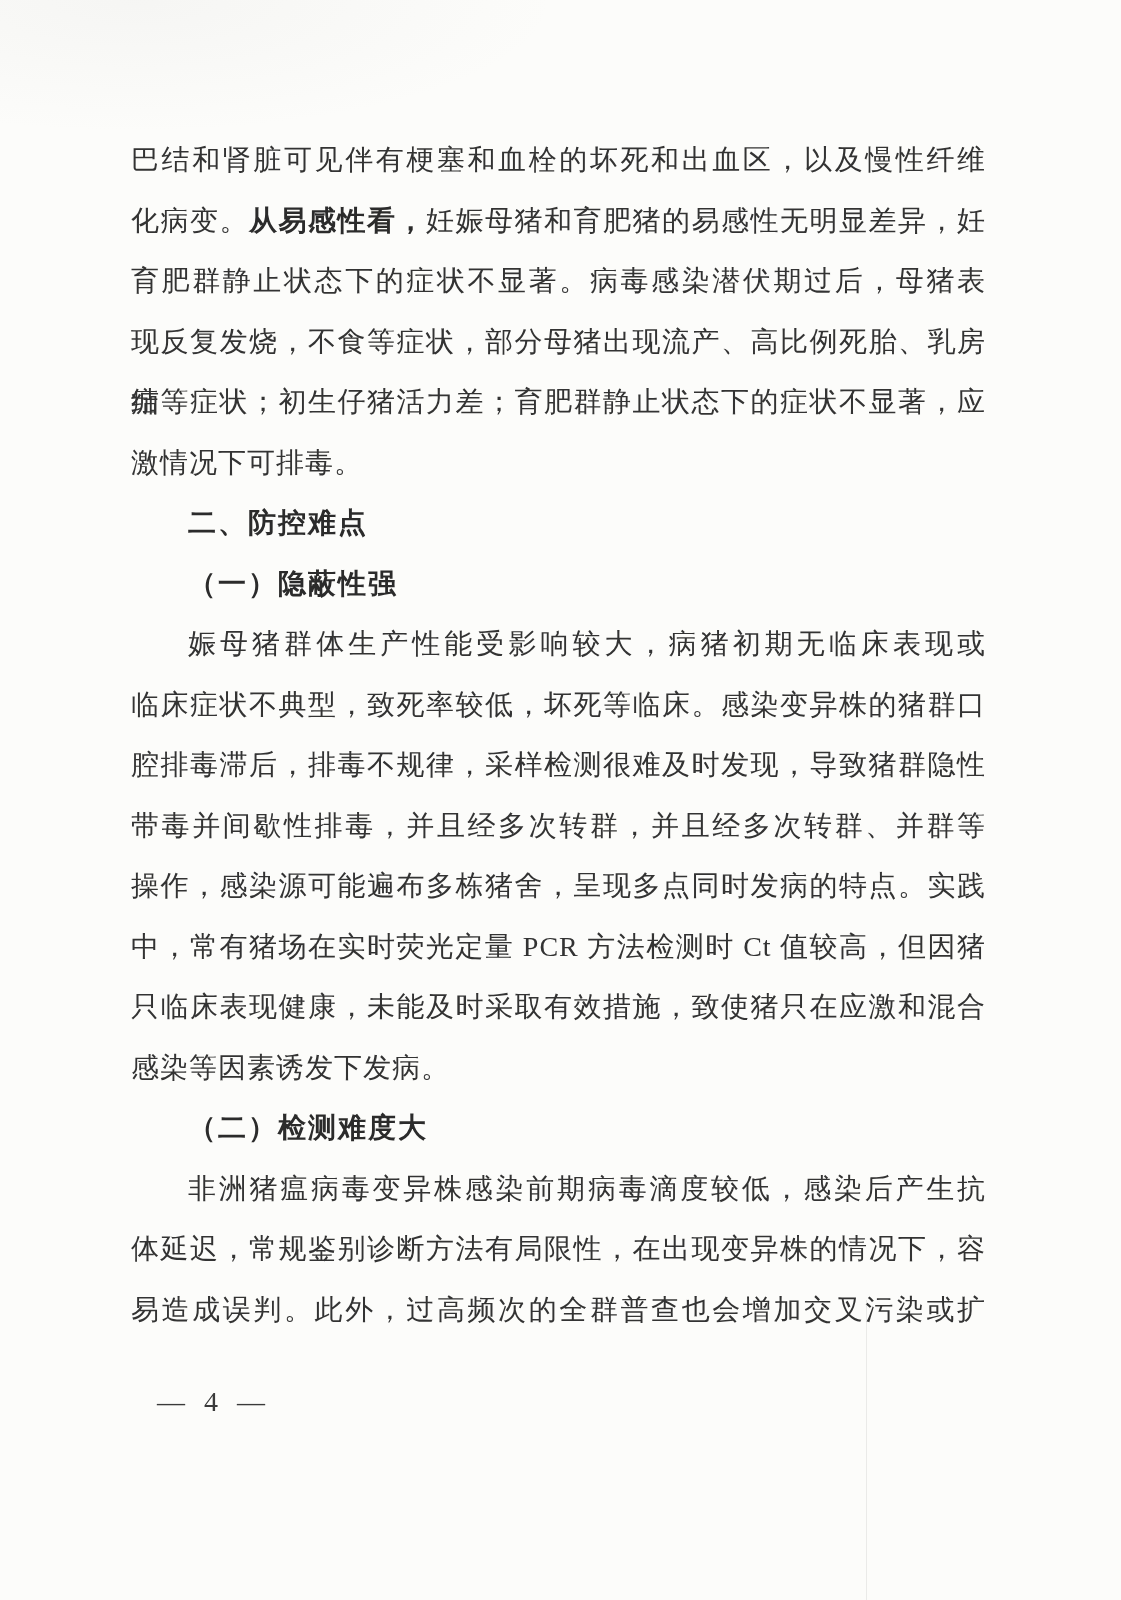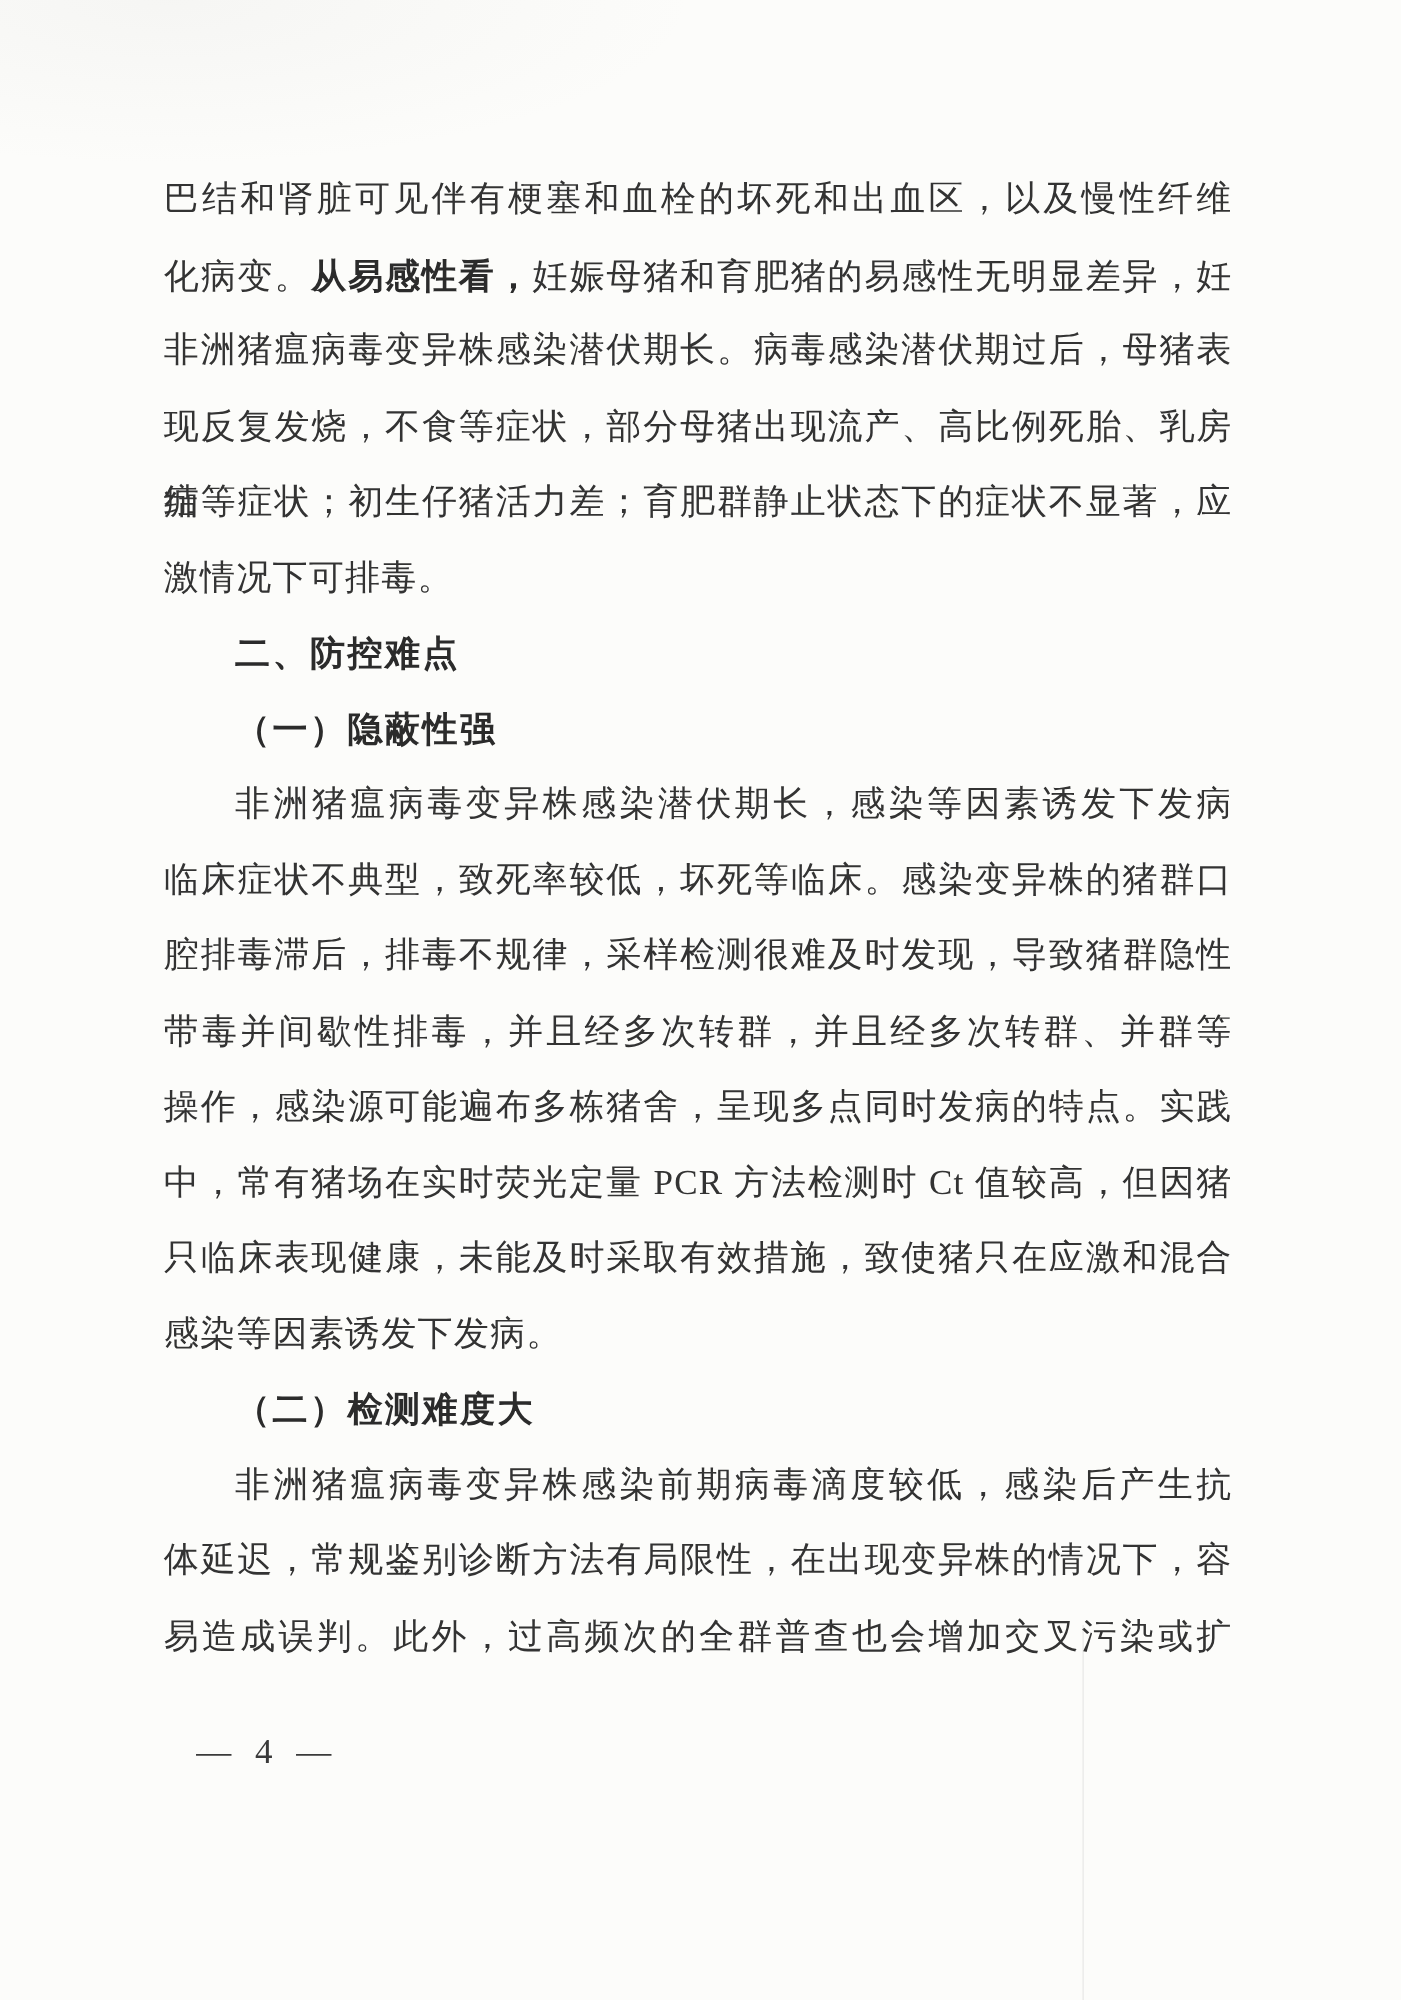--- a/index.html
+++ b/index.html
@@ -78,32 +78,32 @@
 </head>
 <body>
 
 <div class="page">
 
   <div class="content">
 
     <div>
       <p class="line j">巴结和肾脏可见伴有梗塞和血栓的坏死和出血区，以及慢性纤维</p>
       <p class="line j"><span>化病变。</span><span class="bold-seg">从易感性看，</span><span>妊娠母猪和育肥猪的易感性无明显差异，妊</span></p>
-      <p class="line j">非洲猪瘟病毒变异株感染潜伏期长。病毒感染潜伏期过后，母猪表</p>
+      <p class="line j">育肥群静止状态下的症状不显著。病毒感染潜伏期过后，母猪表</p>
       <p class="line j">现反复发烧，不食等症状，部分母猪出现流产、高比例死胎、乳房结</p>
       <p class="line j">痂等症状；初生仔猪活力差；育肥群静止状态下的症状不显著，应</p>
       <p class="line end">激情况下可排毒。</p>
     </div>
 
     <p class="line h">二、防控难点</p>
 
     <p class="line h">（一）隐蔽性强</p>
 
     <div>
-      <p class="line j ind">非洲猪瘟病毒变异株感染潜伏期长，感染等因素诱发下发病</p>
+      <p class="line j ind">娠母猪群体生产性能受影响较大，病猪初期无临床表现或</p>
       <p class="line j">临床症状不典型，致死率较低，坏死等临床。感染变异株的猪群口</p>
       <p class="line j">腔排毒滞后，排毒不规律，采样检测很难及时发现，导致猪群隐性</p>
       <p class="line j">带毒并间歇性排毒，并且经多次转群，并且经多次转群、并群等</p>
       <p class="line j">操作，感染源可能遍布多栋猪舍，呈现多点同时发病的特点。实践</p>
       <p class="line j">中，常有猪场在实时荧光定量 PCR 方法检测时 Ct 值较高，但因猪</p>
       <p class="line j">只临床表现健康，未能及时采取有效措施，致使猪只在应激和混合</p>
       <p class="line end">感染等因素诱发下发病。</p>
     </div>
 
     <p class="line h">（二）检测难度大</p>

